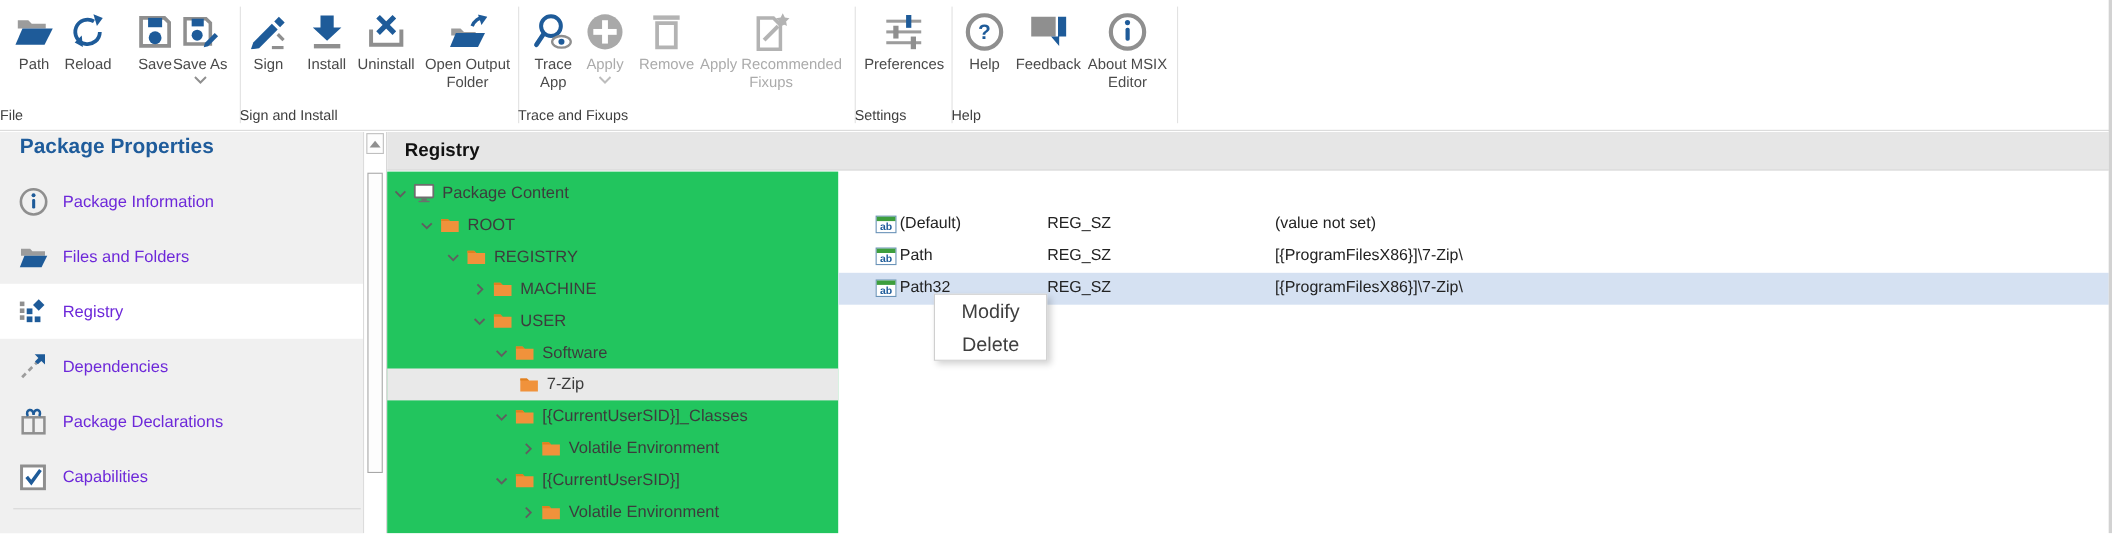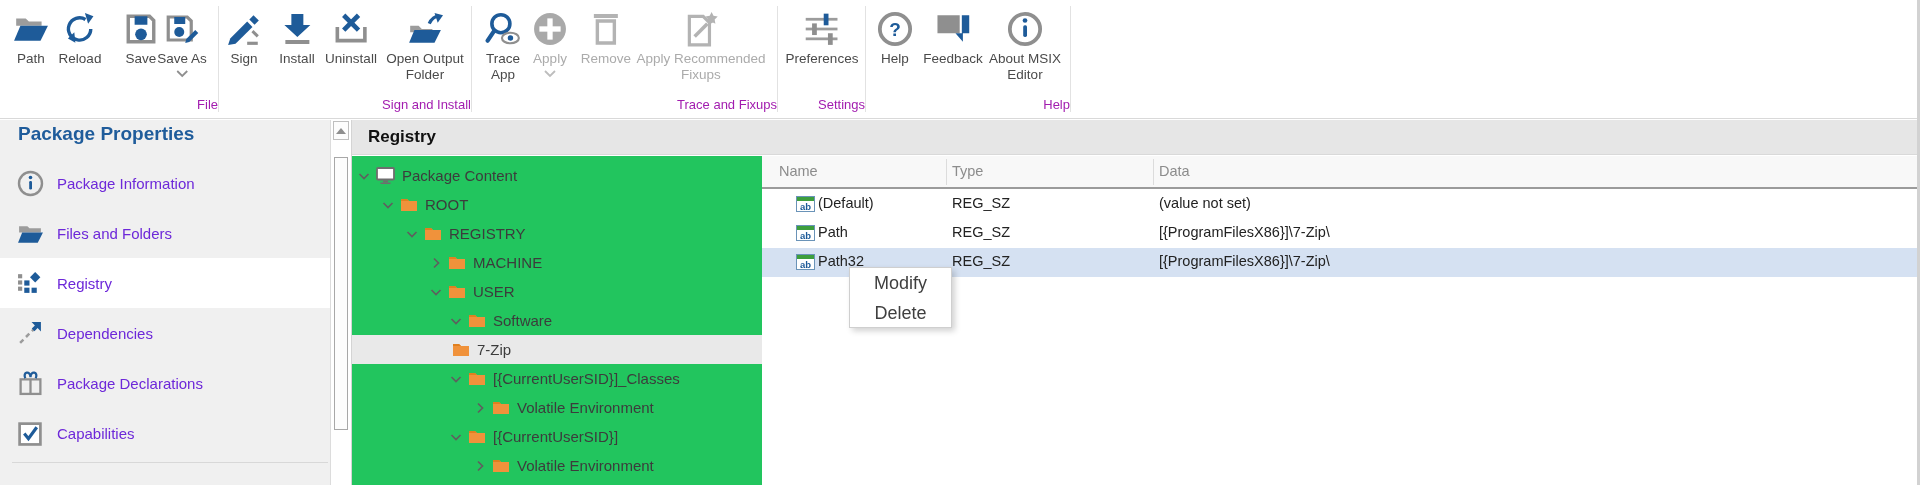--- a/index.html
+++ b/index.html
@@ -9,21 +9,21 @@
 
   
   #ribbon { position:absolute; left:0; top:0; width:1920px; height:119px; background:#ffffff; border-bottom:1px solid #d9d9d9; }
   .rb { position:absolute; top:0; display:flex; flex-direction:column; align-items:center; transform:translateX(-50%); cursor:default; }
   .rb-icon { height:44px; margin-top:7px; display:flex; align-items:center; justify-content:center; }
   .rb-label { font-size:13.5px; line-height:16px; color:#4a4a4a; text-align:center; white-space:nowrap; }
   .rb.wrap .rb-label { white-space:normal; }
   .rb.dis .rb-label { color:#ababab; }
   .rb-caret { margin-top:2px; line-height:8px; }
   .rib-sep { position:absolute; top:6px; width:1px; height:106px; background:#e2e2e2; }
-  .grp-label { position:absolute; top:97px; font-size:13px; color:#a21caf; text-align:right; }
+  .grp-label { position:absolute; top:97px; font-size:13px; color:#404040; text-align:left; }
 
   
   #sidebar { position:absolute; left:0; top:120px; width:330px; height:408px; background:#f0f0f0;padding-left:13px; }
   #sidebar-title { position:absolute; left:18px; top:3px; font-size:19px; font-weight:bold; color:#1f5c9b; }
   .side-item { position:absolute; left:0; width:330px; height:50px; display:flex; align-items:center; cursor:default; }
   .side-item.selected { background:#ffffff; }
   .side-ico { position:absolute; left:16px; width:28px; display:flex; justify-content:center; }
   .side-label { position:absolute; left:57px; font-size:15px; color:#6d28d9; }
   #side-divider { position:absolute; left:12px; top:342px; width:316px; height:1px; background:#d8d8d8; }
 
@@ -448,21 +448,21 @@
           </span>
         <span class="ticon">
             <svg width="18" height="15" viewBox="0 0 18 15">
               <path d="M1 2h6l2 2h8v10H1z" fill="#f0923b"></path>
               <path d="M1 2h6l2 2H1z" fill="#e0801f"></path>
             </svg>
           </span>
         <span class="tlabel">Software</span>
       </div>
 
-      <div class="trow selected" style="top:179px; padding-left:80px">
+      <div class="trow selected" style="top:179px; padding-left:100px">
         <span class="chev-sp"></span>
         <span class="ticon">
             <svg width="18" height="15" viewBox="0 0 18 15">
               <path d="M1 2h6l2 2h8v10H1z" fill="#f0923b"></path>
               <path d="M1 2h6l2 2H1z" fill="#e0801f"></path>
             </svg>
           </span>
         <span class="tlabel">7-Zip</span>
       </div>
 
@@ -521,27 +521,20 @@
             <svg width="18" height="15" viewBox="0 0 18 15">
               <path d="M1 2h6l2 2h8v10H1z" fill="#f0923b"></path>
               <path d="M1 2h6l2 2H1z" fill="#e0801f"></path>
             </svg>
           </span>
         <span class="tlabel">Volatile Environment</span>
       </div>
     </div>
 
     <div id="table">
-      <div id="table-header">
-        <span class="th" style="left:17px">Name</span>
-        <div class="col-sep" style="left:184px"></div>
-        <span class="th" style="left:190px">Type</span>
-        <div class="col-sep" style="left:391px"></div>
-        <span class="th" style="left:397px">Data</span>
-      </div>
 
       <div class="drow" style="top:34px">
         <span class="reg-ico">
             <span class="g"></span>
             <span class="ab">ab</span>
           </span>
         <span class="dcell" style="left:56px">(Default)</span>
         <span class="dcell" style="left:190px">REG_SZ</span>
         <span class="dcell" style="left:397px">(value not set)</span>
       </div>

